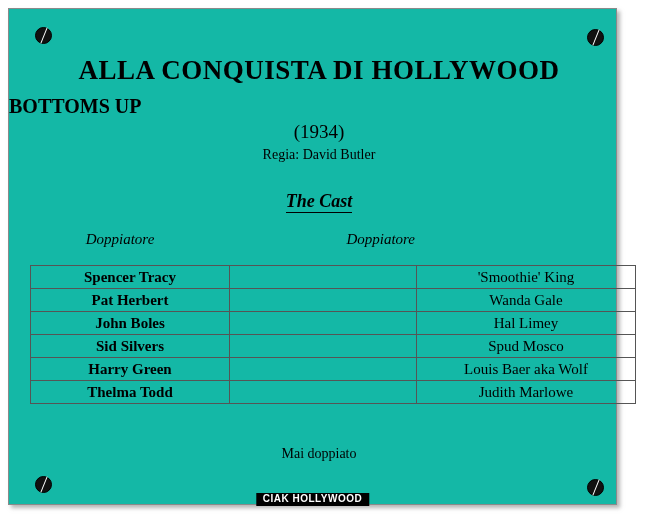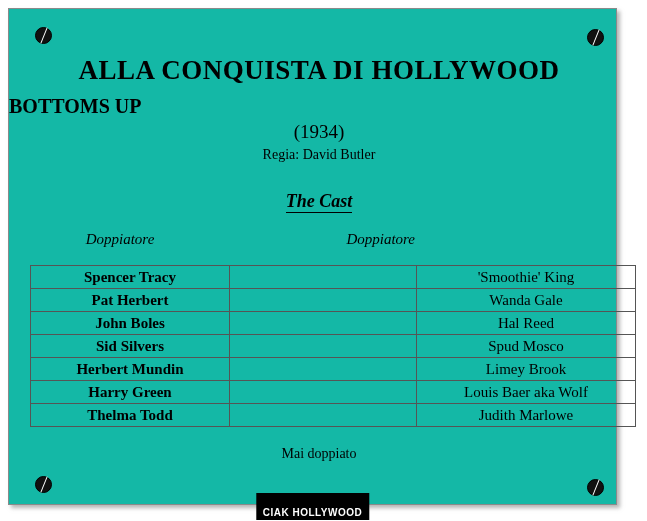--- a/index.html
+++ b/index.html
@@ -151,21 +151,21 @@
     position: absolute;
     left: 50%;
     top: 484px;
     transform: translateX(-50%);
     background: #000000;
     color: #ffffff;
     font-family: "Liberation Sans", sans-serif;
     font-size: 10px;
     font-weight: bold;
     letter-spacing: 0.5px;
-    padding: 14px 7px 2px 7px;
+    padding: 0 7px 2px 7px;
     line-height: 11px;
   }
 </style>
 </head>
 <body>
 
 <div class="page">
 
   <div class="hole tl"></div>
   <div class="hole tr"></div>
@@ -194,31 +194,26 @@
         <td class="personaggio">'Smoothie' King</td>
       </tr>
       <tr>
         <td class="interprete">Pat Herbert</td>
         <td class="doppiatore"></td>
         <td class="personaggio">Wanda Gale</td>
       </tr>
       <tr>
         <td class="interprete">John Boles</td>
         <td class="doppiatore"></td>
-        <td class="personaggio">Hal Reed</td>
+        <td class="personaggio">Hal Limey</td>
       </tr>
       <tr>
         <td class="interprete">Sid Silvers</td>
         <td class="doppiatore"></td>
         <td class="personaggio">Spud Mosco</td>
-      </tr>
-      <tr>
-        <td class="interprete">Herbert Mundin</td>
-        <td class="doppiatore"></td>
-        <td class="personaggio">Limey Brook</td>
       </tr>
       <tr>
         <td class="interprete">Harry Green</td>
         <td class="doppiatore"></td>
         <td class="personaggio">Louis Baer aka Wolf</td>
       </tr>
       <tr>
         <td class="interprete">Thelma Todd</td>
         <td class="doppiatore"></td>
         <td class="personaggio">Judith Marlowe</td>

